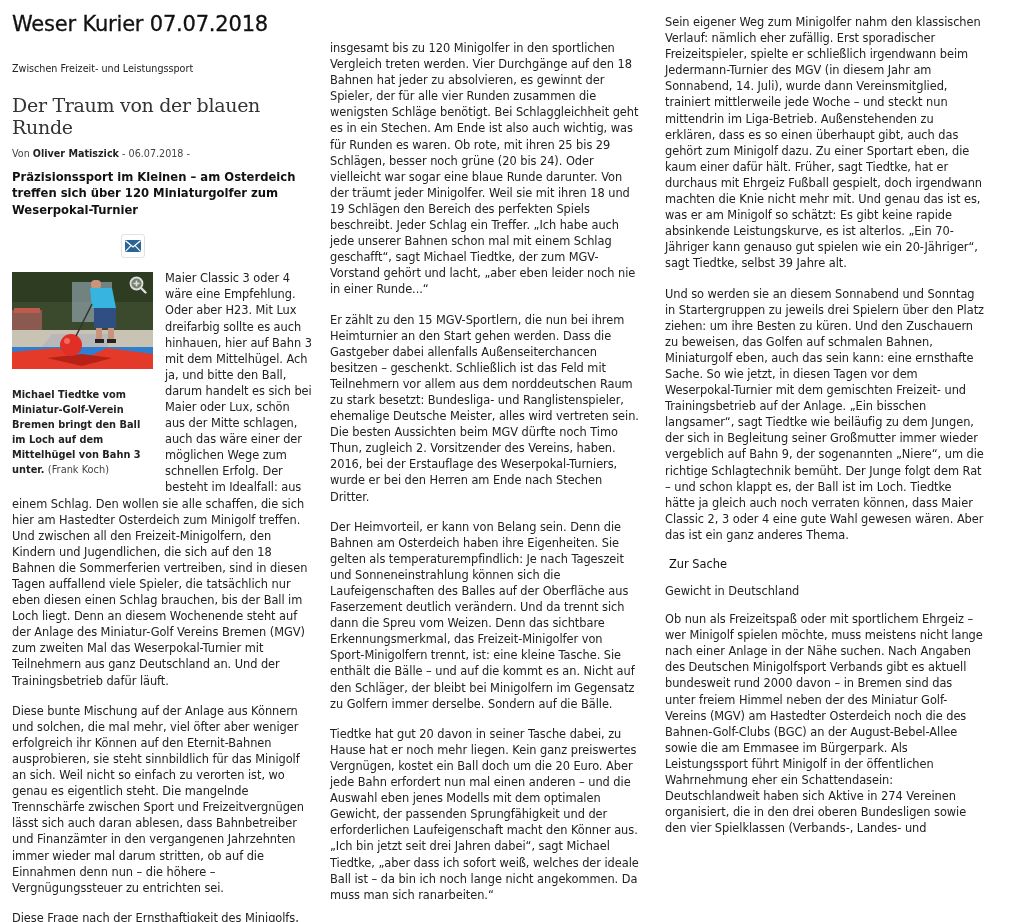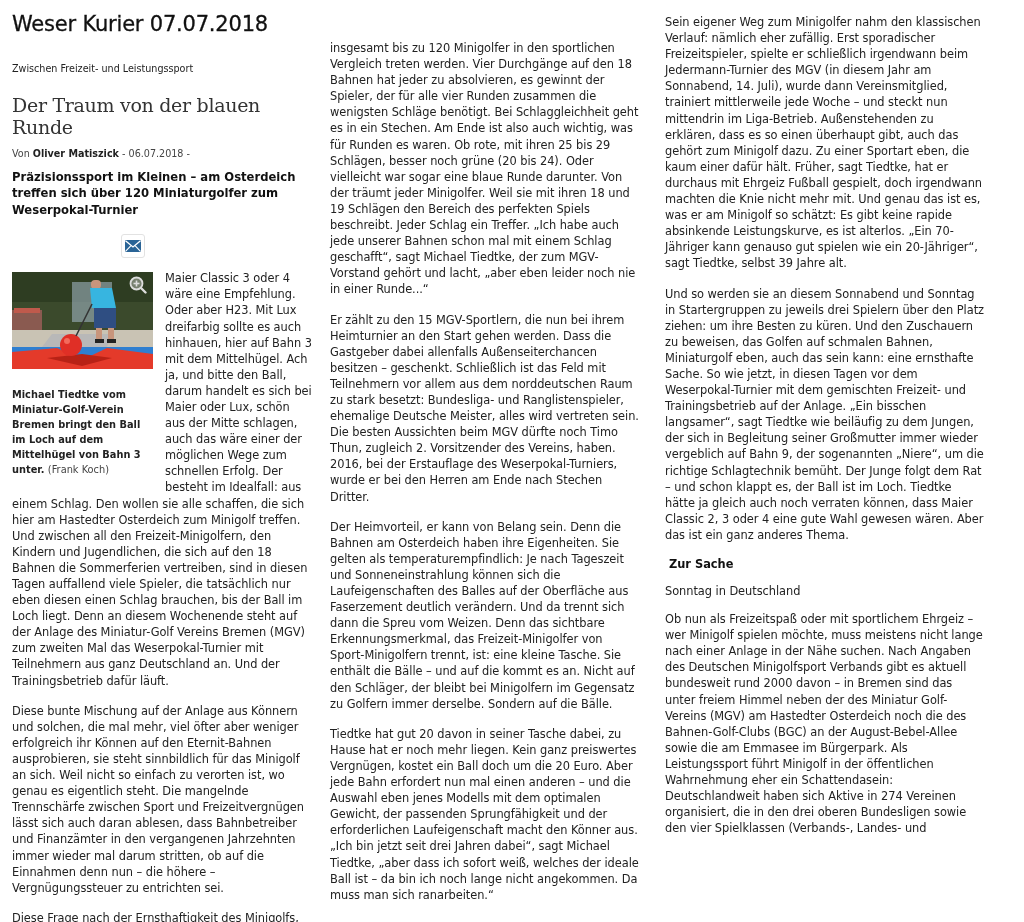--- a/index.html
+++ b/index.html
@@ -18,21 +18,21 @@
   .byline { font-size: 9.6px; color: #444; margin: 10px 0 8px 0; }
   .byline b { color: #222; }
   .teaser { font-size: 11.6px; font-weight: bold; line-height: 16.4px; color: #111; margin: 10px 0 0 0; }
   .mail-btn { display: block; width: 22px; height: 22px; margin: 16px 0 0 109px; border: 1px solid #e2e2e2; border-radius: 3px; background: #fff; position: relative; }
   .mail-btn svg { position: absolute; left: 3px; top: 5px; }
   .figure-wrap { margin-top: 12px; }
   .photo { float: left; width: 141px; height: 97px; margin: 2px 12px 4px 0; position: relative; overflow: hidden; }
   .caption { float: left; clear: left; width: 141px; margin: 14px 12px 6px 0; font-size: 9.8px; line-height: 15px; font-weight: bold; color: #222; }
   .caption .credit { font-weight: normal; color: #444; }
   .clearfix::after { content: ""; display: block; clear: both; }
-  .zur-sache { font-size: 11.4px; font-weight: bold; margin: 0 0 12px 4px; color: #111; }
+  .zur-sache { font-size: 11.4px; font-weight: normal; margin: 0 0 12px 4px; color: #111; }
   .zs-sub { margin-bottom: 12px; }
 </style>
 </head>
 <body>
 
 <div class="col col1">
   <h1 class="masthead">Weser Kurier 07.07.2018</h1>
   <div class="kicker">Zwischen Freizeit- und Leistungssport</div>
   <h2 class="headline">Der Traum von der blauen Runde</h2>
   <div class="byline">
@@ -97,15 +97,15 @@
   <p>insgesamt bis zu 120 Minigolfer in den sportlichen Vergleich treten werden. Vier Durchgänge auf den 18 Bahnen hat jeder zu absolvieren, es gewinnt der Spieler, der für alle vier Runden zusammen die wenigsten Schläge benötigt. Bei Schlaggleichheit geht es in ein Stechen. Am Ende ist also auch wichtig, was für Runden es waren. Ob rote, mit ihren 25 bis 29 Schlägen, besser noch grüne (20 bis 24). Oder vielleicht war sogar eine blaue Runde darunter. Von der träumt jeder Minigolfer. Weil sie mit ihren 18 und 19 Schlägen den Bereich des perfekten Spiels beschreibt. Jeder Schlag ein Treffer. „Ich habe auch jede unserer Bahnen schon mal mit einem Schlag geschafft“, sagt Michael Tiedtke, der zum MGV-Vorstand gehört und lacht, „aber eben leider noch nie in einer Runde...“</p>
   <p>Er zählt zu den 15 MGV-Sportlern, die nun bei ihrem Heimturnier an den Start gehen werden. Dass die Gastgeber dabei allenfalls Außenseiterchancen besitzen – geschenkt. Schließlich ist das Feld mit Teilnehmern vor allem aus dem norddeutschen Raum zu stark besetzt: Bundesliga- und Ranglistenspieler, ehemalige Deutsche Meister, alles wird vertreten sein. Die besten Aussichten beim MGV dürfte noch Timo Thun, zugleich 2. Vorsitzender des Vereins, haben. 2016, bei der Erstauflage des Weserpokal-Turniers, wurde er bei den Herren am Ende nach Stechen Dritter.</p>
   <p>Der Heimvorteil, er kann von Belang sein. Denn die Bahnen am Osterdeich haben ihre Eigenheiten. Sie gelten als temperaturempfindlich: Je nach Tageszeit und Sonneneinstrahlung können sich die Laufeigenschaften des Balles auf der Oberfläche aus Faserzement deutlich verändern. Und da trennt sich dann die Spreu vom Weizen. Denn das sichtbare Erkennungsmerkmal, das Freizeit-Minigolfer von Sport-Minigolfern trennt, ist: eine kleine Tasche. Sie enthält die Bälle – und auf die kommt es an. Nicht auf den Schläger, der bleibt bei Minigolfern im Gegensatz zu Golfern immer derselbe. Sondern auf die Bälle.</p>
   <p>Tiedtke hat gut 20 davon in seiner Tasche dabei, zu Hause hat er noch mehr liegen. Kein ganz preiswertes Vergnügen, kostet ein Ball doch um die 20 Euro. Aber jede Bahn erfordert nun mal einen anderen – und die Auswahl eben jenes Modells mit dem optimalen Gewicht, der passenden Sprungfähigkeit und der erforderlichen Laufeigenschaft macht den Könner aus. „Ich bin jetzt seit drei Jahren dabei“, sagt Michael Tiedtke, „aber dass ich sofort weiß, welches der ideale Ball ist – da bin ich noch lange nicht angekommen. Da muss man sich ranarbeiten.“</p>
 </div>
 
 <div class="col col3">
   <p>Sein eigener Weg zum Minigolfer nahm den klassischen Verlauf: nämlich eher zufällig. Erst sporadischer Freizeitspieler, spielte er schließlich irgendwann beim Jedermann-Turnier des MGV (in diesem Jahr am Sonnabend, 14. Juli), wurde dann Vereinsmitglied, trainiert mittlerweile jede Woche – und steckt nun mittendrin im Liga-Betrieb. Außenstehenden zu erklären, dass es so einen überhaupt gibt, auch das gehört zum Minigolf dazu. Zu einer Sportart eben, die kaum einer dafür hält. Früher, sagt Tiedtke, hat er durchaus mit Ehrgeiz Fußball gespielt, doch irgendwann machten die Knie nicht mehr mit. Und genau das ist es, was er am Minigolf so schätzt: Es gibt keine rapide absinkende Leistungskurve, es ist alterlos. „Ein 70-Jähriger kann genauso gut spielen wie ein 20-Jähriger“, sagt Tiedtke, selbst 39 Jahre alt.</p>
   <p>Und so werden sie an diesem Sonnabend und Sonntag in Startergruppen zu jeweils drei Spielern über den Platz ziehen: um ihre Besten zu küren. Und den Zuschauern zu beweisen, das Golfen auf schmalen Bahnen, Miniaturgolf eben, auch das sein kann: eine ernsthafte Sache. So wie jetzt, in diesen Tagen vor dem Weserpokal-Turnier mit dem gemischten Freizeit- und Trainingsbetrieb auf der Anlage. „Ein bisschen langsamer“, sagt Tiedtke wie beiläufig zu dem Jungen, der sich in Begleitung seiner Großmutter immer wieder vergeblich auf Bahn 9, der sogenannten „Niere“, um die richtige Schlagtechnik bemüht. Der Junge folgt dem Rat – und schon klappt es, der Ball ist im Loch. Tiedtke hätte ja gleich auch noch verraten können, dass Maier Classic 2, 3 oder 4 eine gute Wahl gewesen wären. Aber das ist ein ganz anderes Thema.</p>
   <div class="zur-sache">Zur Sache</div>
-  <p class="zs-sub">Sonntag in Deutschland</p>
+  <p class="zs-sub">Gewicht in Deutschland</p>
   <p>Ob nun als Freizeitspaß oder mit sportlichem Ehrgeiz – wer Minigolf spielen möchte, muss meistens nicht lange nach einer Anlage in der Nähe suchen. Nach Angaben des Deutschen Minigolfsport Verbands gibt es aktuell bundesweit rund 2000 davon – in Bremen sind das unter freiem Himmel neben der des Miniatur Golf-Vereins (MGV) am Hastedter Osterdeich noch die des Bahnen-Golf-Clubs (BGC) an der August-Bebel-Allee sowie die am Emmasee im Bürgerpark. Als Leistungssport führt Minigolf in der öffentlichen Wahrnehmung eher ein Schattendasein: Deutschlandweit haben sich Aktive in 274 Vereinen organisiert, die in den drei oberen Bundesligen sowie den vier Spielklassen (Verbands-, Landes- und</p>
 </div>
 
 </body></html>

